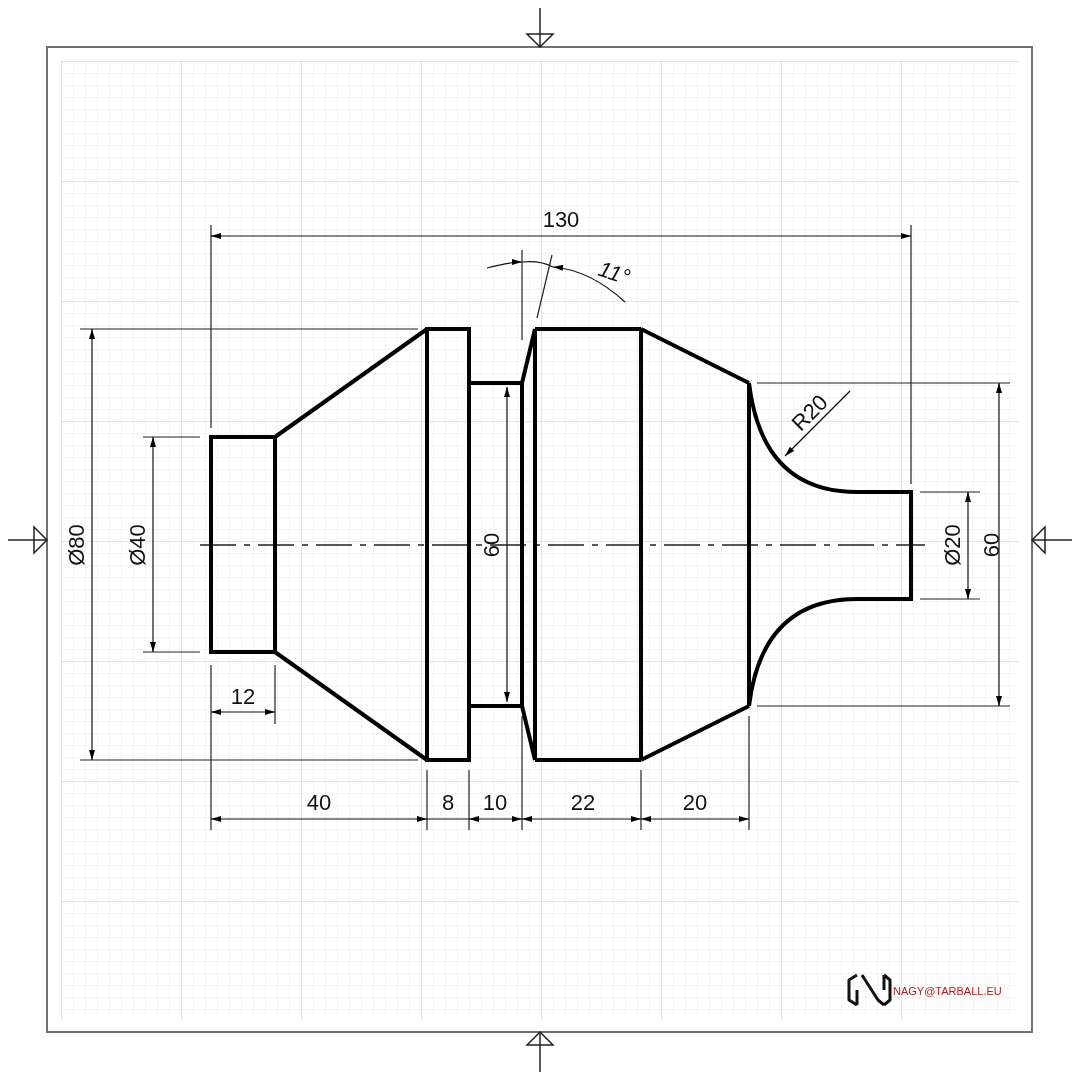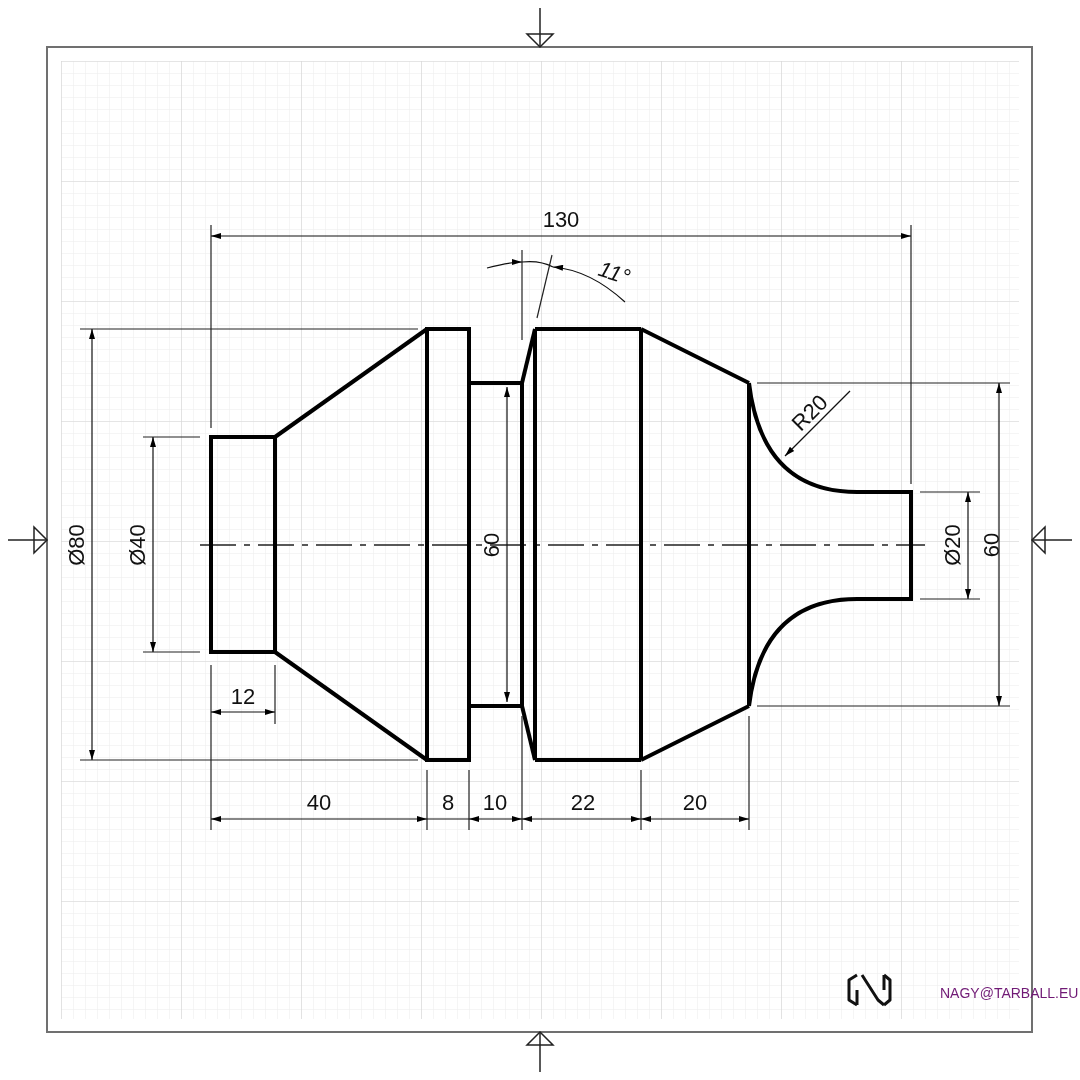--- a/index.html
+++ b/index.html
@@ -1,19 +1,19 @@
 <!DOCTYPE html>
 <html><head>
 <meta charset="utf-8">
 <style>
   html,body{margin:0;padding:0;background:#fff;}
   body{width:1080px;height:1080px;position:relative;overflow:hidden;font-family:"Liberation Sans",sans-serif;}
   #sheet{position:absolute;left:0;top:0;width:1080px;height:1080px;}
   .dimtext{font-family:"Liberation Sans",sans-serif;font-size:22px;fill:#111;}
-  .logo-text{position:absolute;left:940px;top:985px;font-family:"Liberation Sans",sans-serif;font-size:14px;color:#701a75;letter-spacing:0;}
+  .logo-text{position:absolute;left:893px;top:985px;font-family:"Liberation Sans",sans-serif;font-size:11px;color:#b91c1c;letter-spacing:0;}
 </style>
 </head>
 <body>
 
 <svg id="sheet" viewBox="0 0 1080 1080" xmlns="http://www.w3.org/2000/svg">
   <defs>
     <pattern id="minor" width="12" height="12" patternUnits="userSpaceOnUse" x="61" y="61">
       <path d="M12 0 L0 0 0 12" fill="none" stroke="#ececec" stroke-width="1"></path>
     </pattern>
     <pattern id="major" width="120" height="120" patternUnits="userSpaceOnUse" x="61" y="61">

